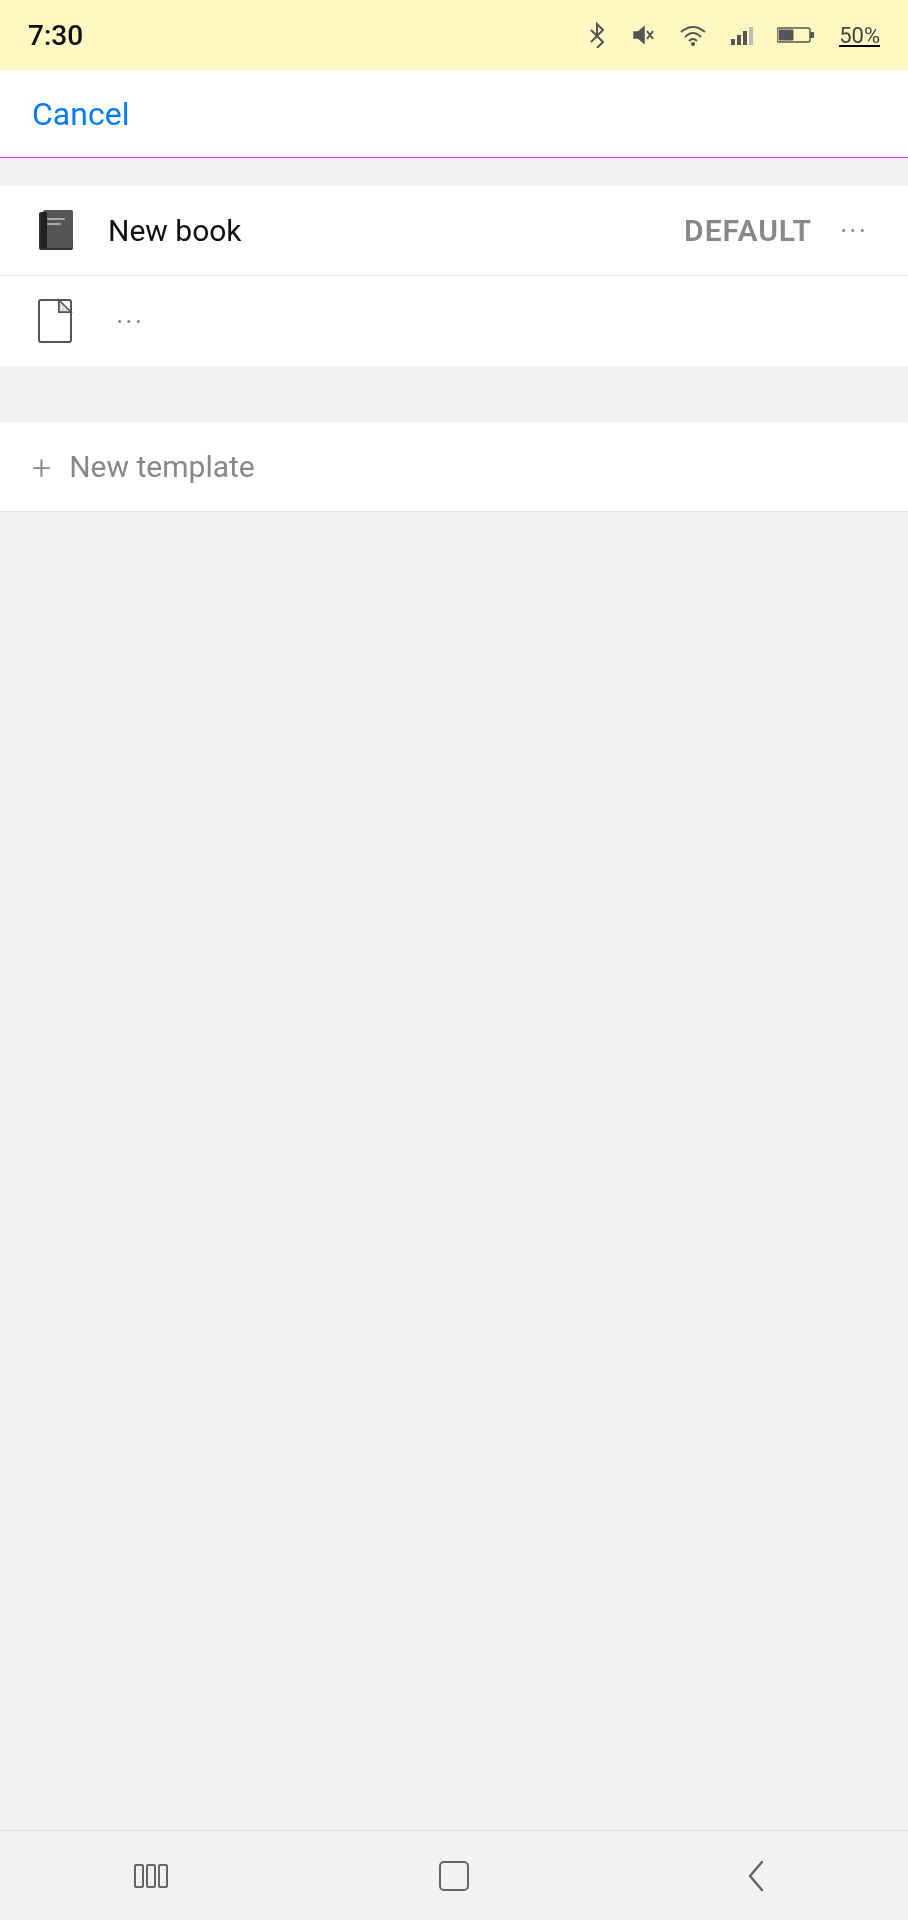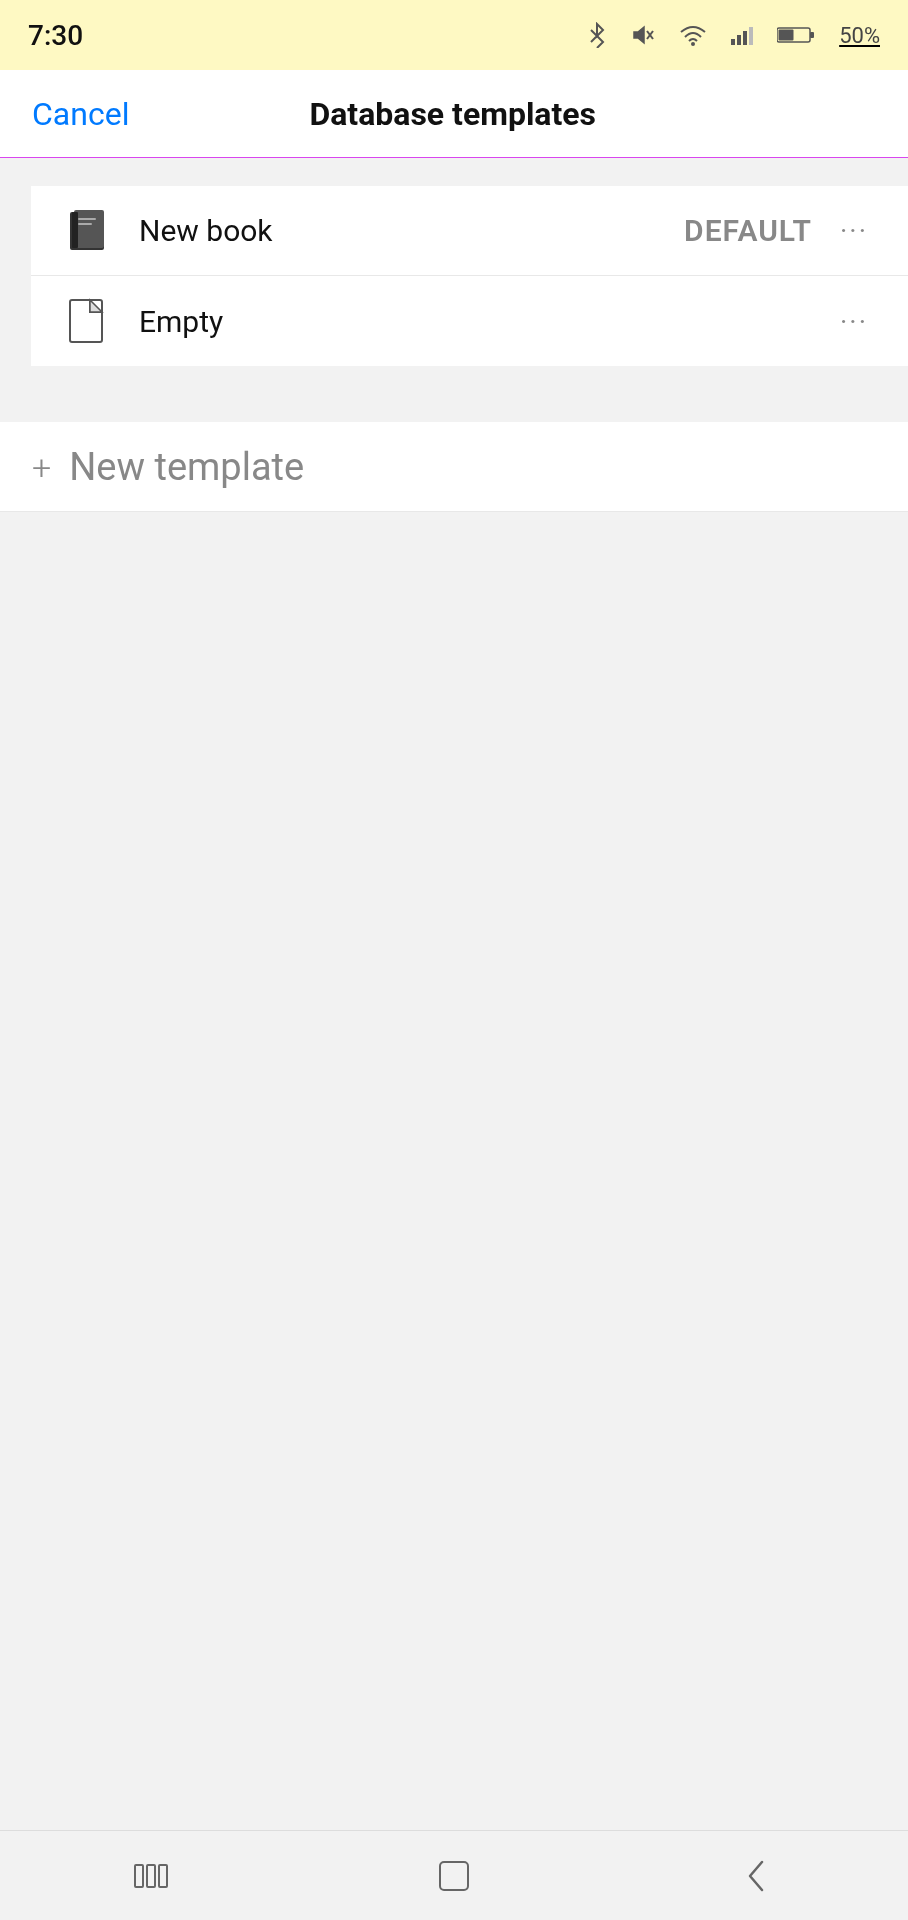--- a/index.html
+++ b/index.html
@@ -77,21 +77,20 @@
 
     
     .section-divider {
       height: 28px;
       background: #f2f2f2;
     }
 
     
     .template-list {
       background: #ffffff;
-      margin-left: 31px;
     }
 
     .template-item {
       display: flex;
       align-items: center;
       padding: 0 32px;
       height: 90px;
       border-bottom: 1px solid #e8e8e8;
       cursor: pointer;
     }
@@ -157,21 +156,21 @@
     }
 
     .new-template-plus {
       font-size: 34px;
       color: #888;
       margin-right: 18px;
       font-weight: 300;
     }
 
     .new-template-label {
-      font-size: 38px;
+      font-size: 30px;
       color: #888;
     }
 
     
     .content-area {
       flex: 1;
       background: #f2f2f2;
       height: 100%;
     }
 
@@ -250,21 +249,20 @@
         <rect x="1.5" y="4.5" width="15" height="11" rx="1" fill="#555"></rect>
         <rect x="33" y="7" width="4" height="6" rx="1" fill="#555"></rect>
       </svg>
     </span>
     <span style="font-size:22px;color:#444;">50%</span>
   </div>
 </div>
 
 <div class="nav-bar">
   <span class="nav-cancel">Cancel</span>
-  <span class="nav-title">Database templates</span>
   <span style="width:100px;"></span>
 </div>
 
 <div class="section-divider"></div>
 
 <div class="template-list">
 
   <div class="template-item">
     <div class="template-icon">
       <svg class="book-icon" viewBox="0 0 46 46" fill="none">
@@ -281,21 +279,20 @@
   </div>
 
   <div class="template-item">
     <div class="template-icon">
       <svg class="doc-icon" viewBox="0 0 42 46" fill="none">
         <rect x="2" y="2" width="32" height="42" rx="2" stroke="#555" stroke-width="2" fill="white"></rect>
         <path d="M22 2 L22 14 L34 14" stroke="#555" stroke-width="2" fill="none"></path>
         <polygon points="22,2 34,14 22,14" fill="#ddd" stroke="#555" stroke-width="1.5"></polygon>
       </svg>
     </div>
-    <span class="template-name">Empty</span>
     <span class="template-more">···</span>
   </div>
 
 </div>
 
 <div class="section-divider"></div>
 
 <div class="new-template-section">
   <span class="new-template-plus">+</span>
   <span class="new-template-label">New template</span>

